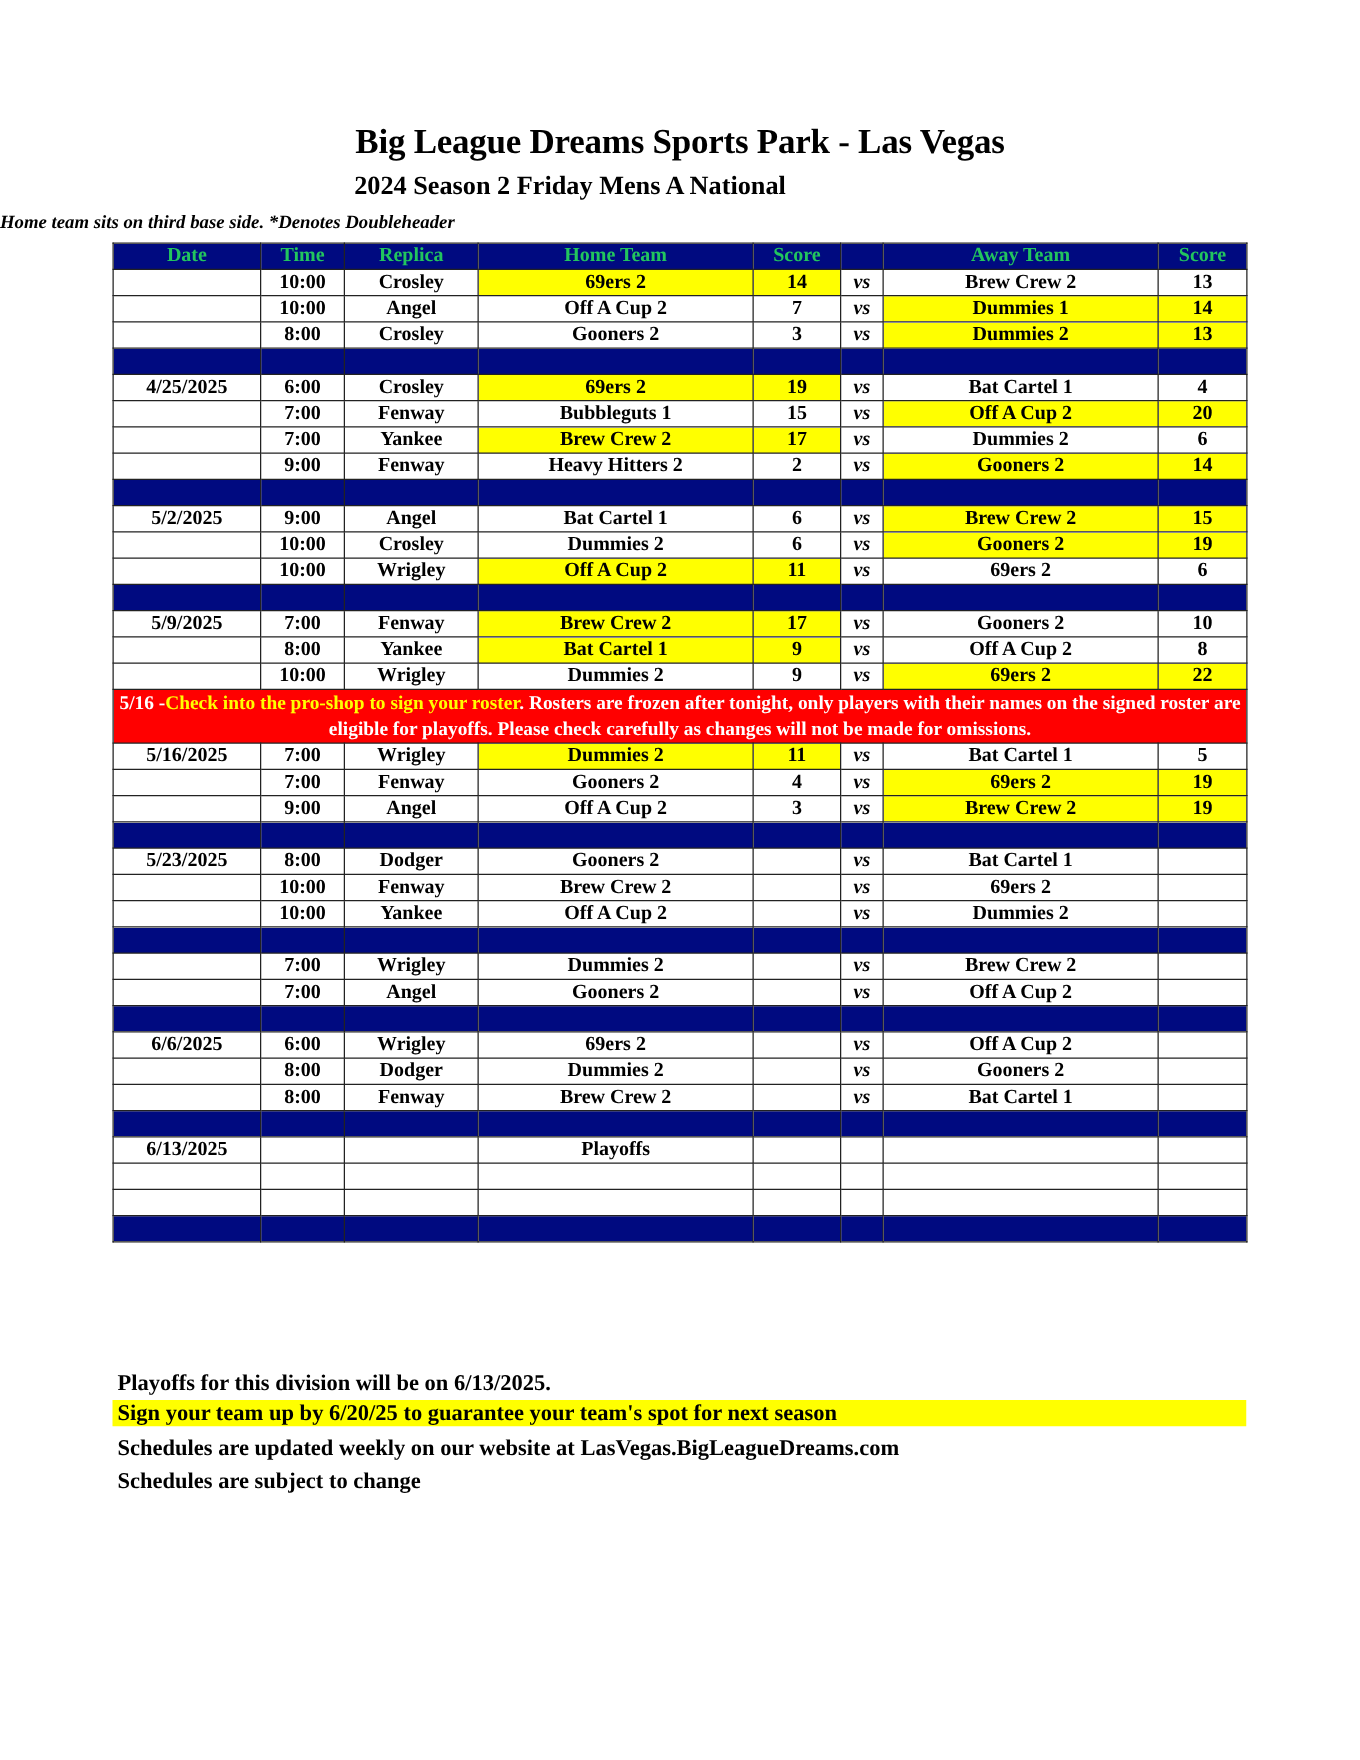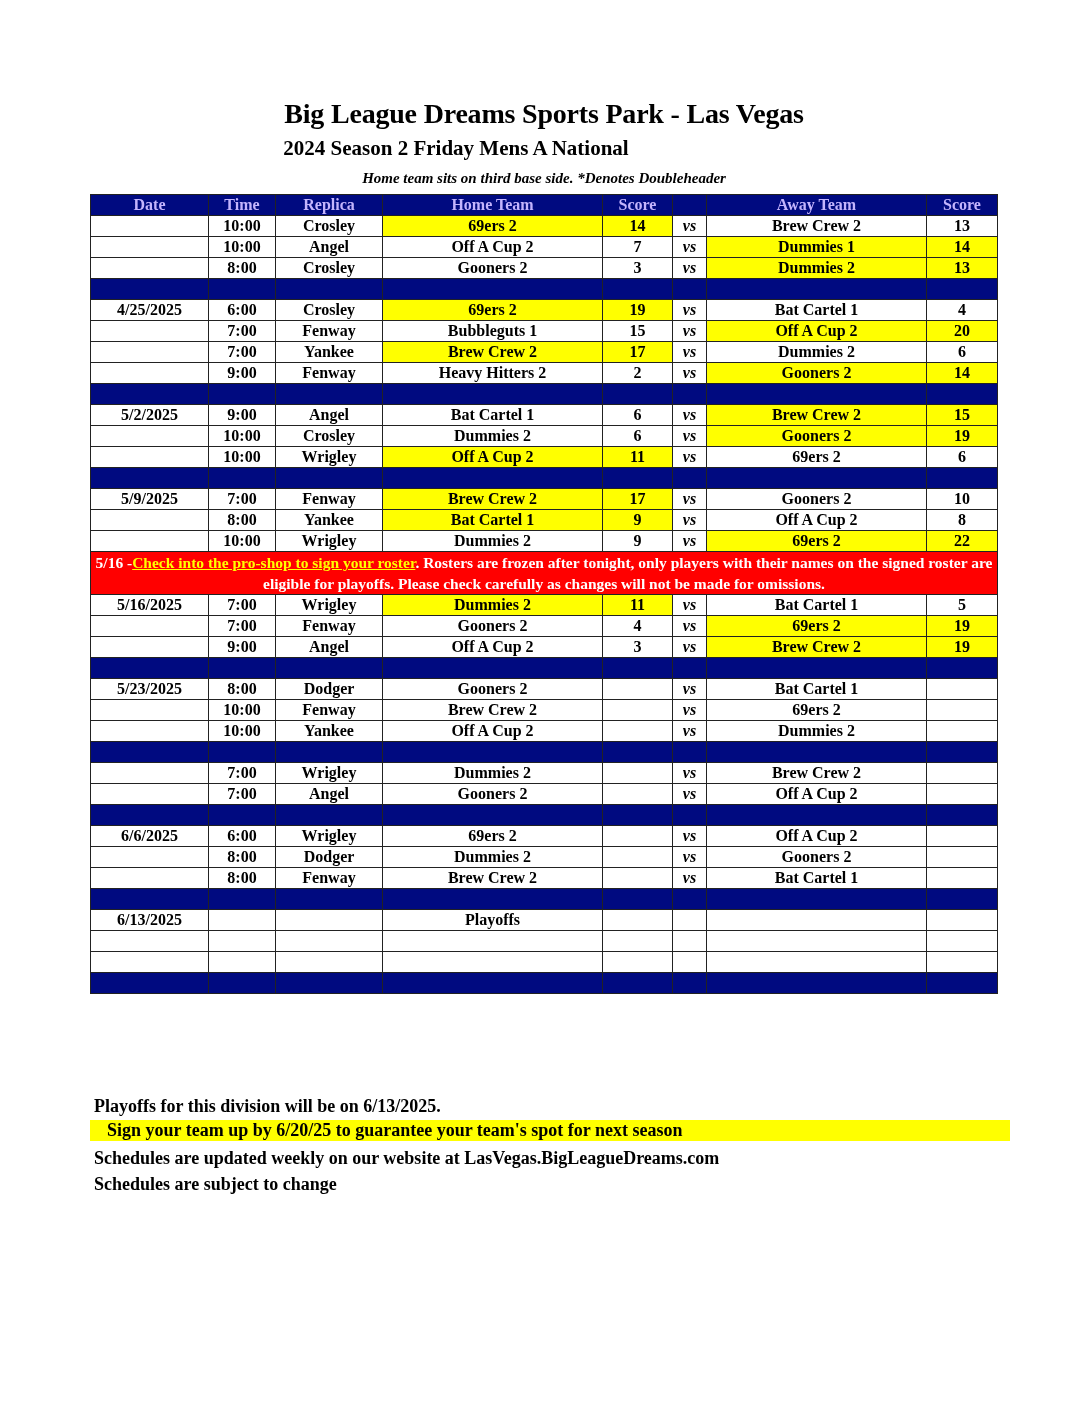--- a/index.html
+++ b/index.html
@@ -1,29 +1,29 @@
 <!DOCTYPE html>
 <html><head>
 <meta charset="utf-8">
 <style>
   html, body { margin:0; padding:0; background:#ffffff; }
   body { width:1088px; height:1408px; position:relative; font-family:"Liberation Serif", serif; color:#000; }
   .title { position:absolute; left:0; width:1088px; top:98px; text-align:center; font-weight:bold; font-size:28px; letter-spacing:-0.2px; }
   .subtitle { position:absolute; left:0; width:912px; top:136px; text-align:center; font-weight:bold; font-size:21px; }
-  .note { position:absolute; left:0; width:1088px; top:170px; text-align:center; font-weight:bold; font-style:italic; font-size:15px; }
+  .note { position:absolute; left:0; width:1088px; top:170px; font-weight:bold; font-style:italic; font-size:15px; }
   table.sched { position:absolute; left:90px; top:194px; width:907px; border-collapse:collapse; table-layout:fixed; }
   table.sched td, table.sched th { border:1.5px solid #222; height:20px; padding:0; text-align:center; font-weight:bold; font-size:16px; line-height:20px; white-space:nowrap; overflow:hidden; }
-  table.sched th { background:#000a80; color:#c4b5fd; font-size:16px; }
+  table.sched th { background:#000a80; color:#22c55e; font-size:16px; }
   tr.sep td { background:#000a80; height:20px; }
   td.hl { background:#ffff00; }
   td.vs { font-style:italic; font-weight:bold; font-size:15px; text-align:left; padding-left:8px; }
   tr.notice td { background:#ff0000; color:#fff; font-size:15.5px; line-height:21px; height:42px; white-space:normal; padding:0 4px; }
-  .notice .hi { color:#ffff00;text-decoration:underline; }
+  .notice .hi { color:#ffff00; }
   .footer { position:absolute; left:94px; font-weight:bold; font-size:18px; }
-  .footer.hlbar { left:90px; width:903px; background:#ffff00; padding-left:17px; }
+  .footer.hlbar { left:90px; width:903px; background:#ffff00; padding-left:4px; }
 </style>
 </head>
 <body>
 
 <div class="title">Big League Dreams Sports Park - Las Vegas</div>
 <div class="subtitle">2024 Season 2 Friday Mens A National</div>
 <div class="note">Home team sits on third base side.  *Denotes Doubleheader</div>
 
 <table class="sched">
   <colgroup>

